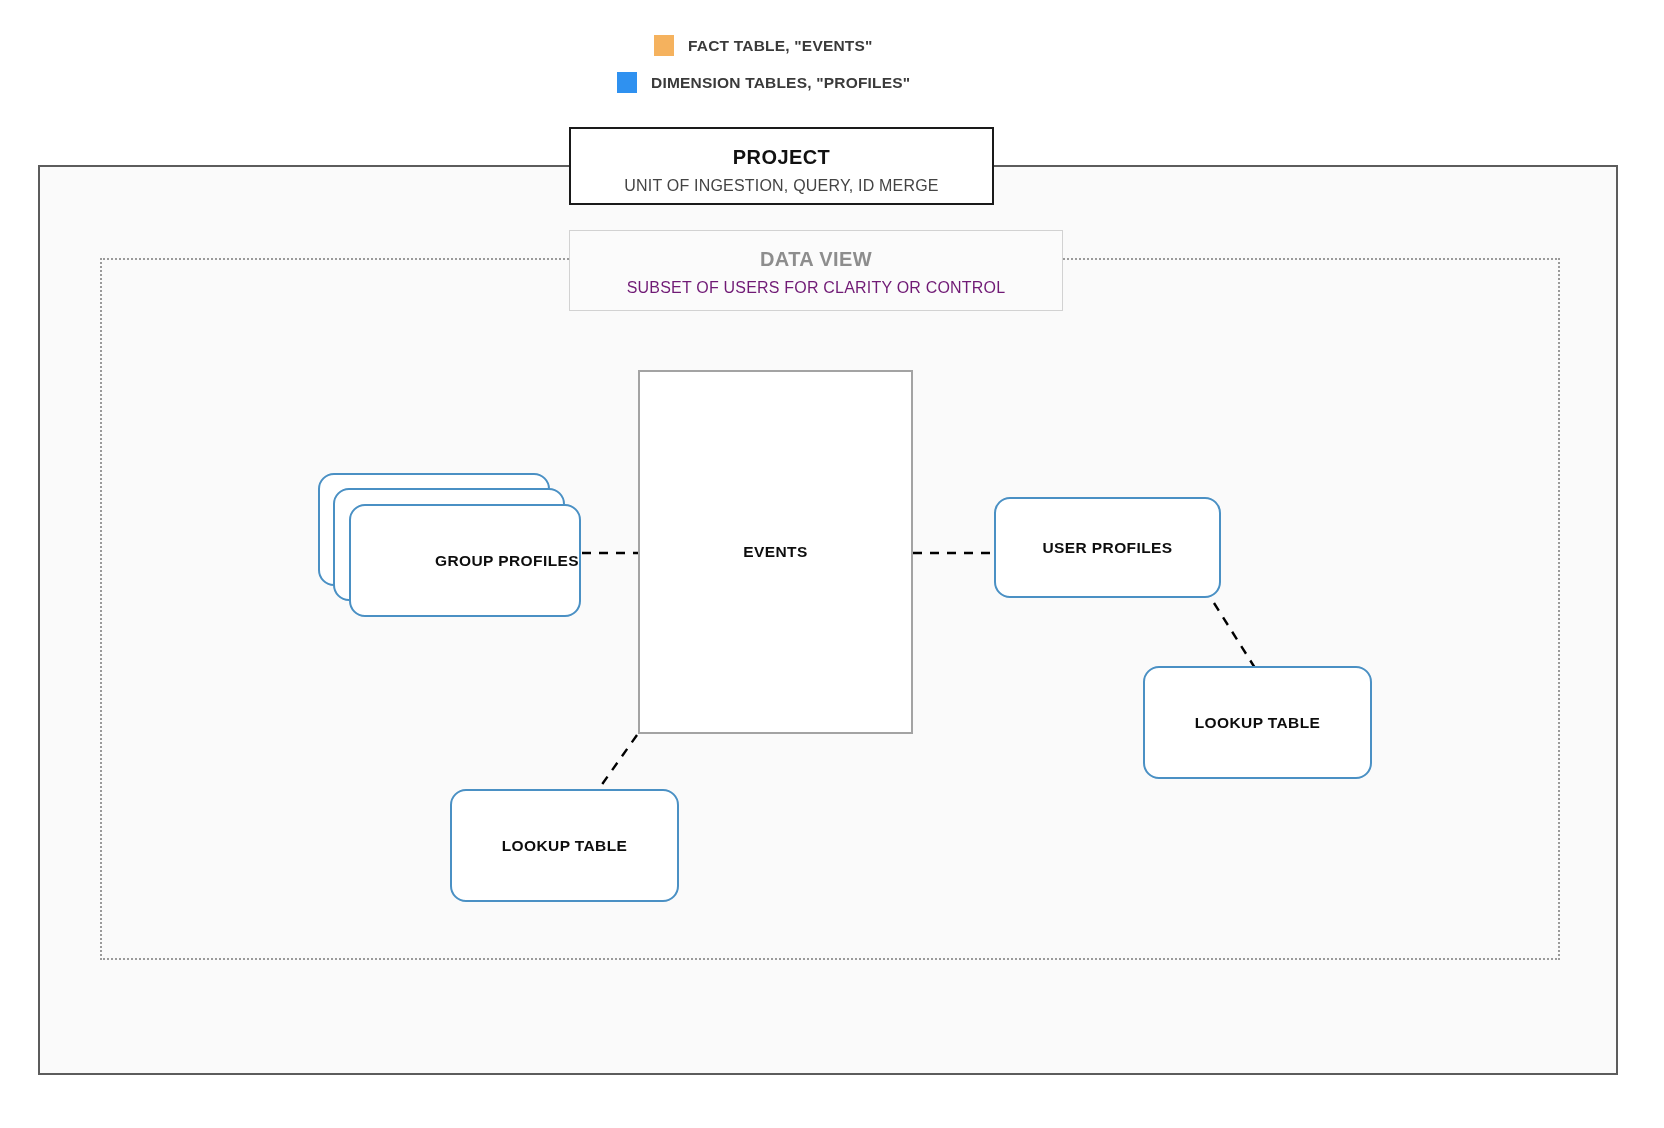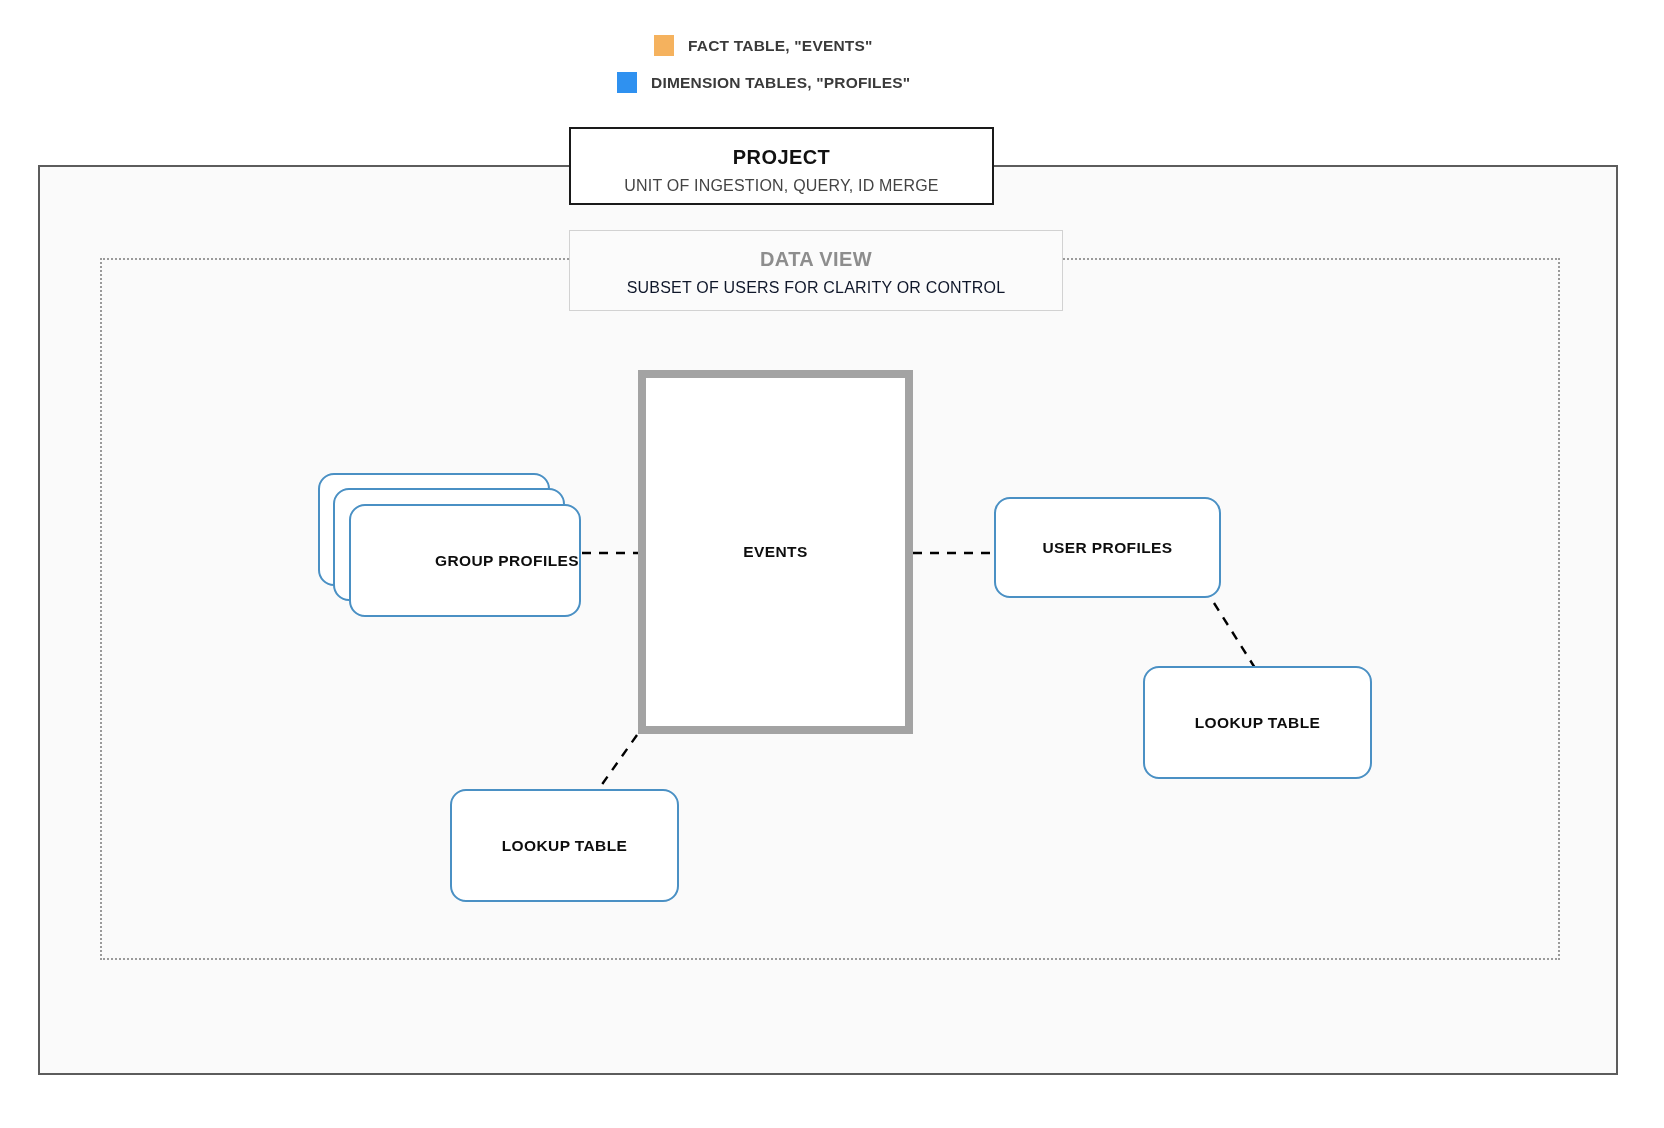--- a/index.html
+++ b/index.html
@@ -96,21 +96,21 @@
   }
   .card-sub {
     font-size: 16px;
     letter-spacing: 0.2px;
     line-height: 1.2;
     margin-top: 7px;
   }
   #project-card .card-title { color: #111111; text-align: center; }
   #project-card .card-sub   { color: #444444; }
   #dataview-card .card-title { color: #8d8d8d; }
-  #dataview-card .card-sub   { color: #0f172a; }
+  #dataview-card .card-sub   { color: #701a75; }
 
   
   .node {
     position: absolute;
     box-sizing: border-box;
     display: flex;
     align-items: center;
     justify-content: center;
     background: #ffffff;
   }
@@ -121,21 +121,21 @@
     color: #0d0d0d;
     text-align: center;
   }
 
   
   #node-events {
     left: 638px;
     top: 370px;
     width: 275px;
     height: 364px;
-    border: 8px solid #a3a3a3;
+    border: 2px solid #a3a3a3;
   }
 
   
   .profile-card {
     border: 2px solid #4a90c4;
     border-radius: 16px;
   }
   #node-user-profiles {
     left: 994px;
     top: 497px;

